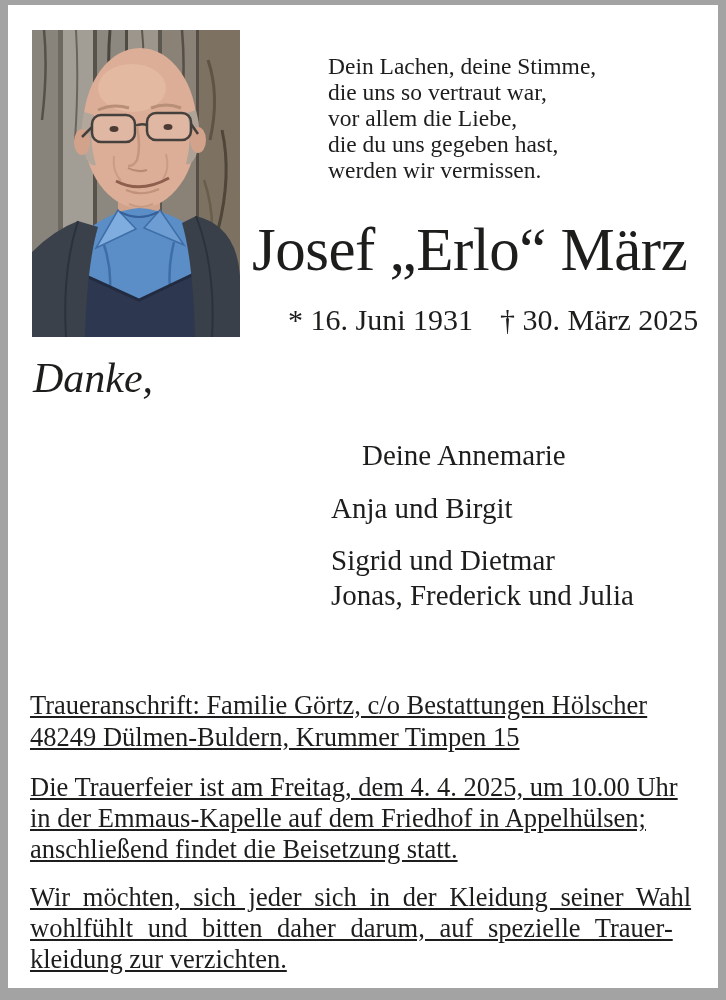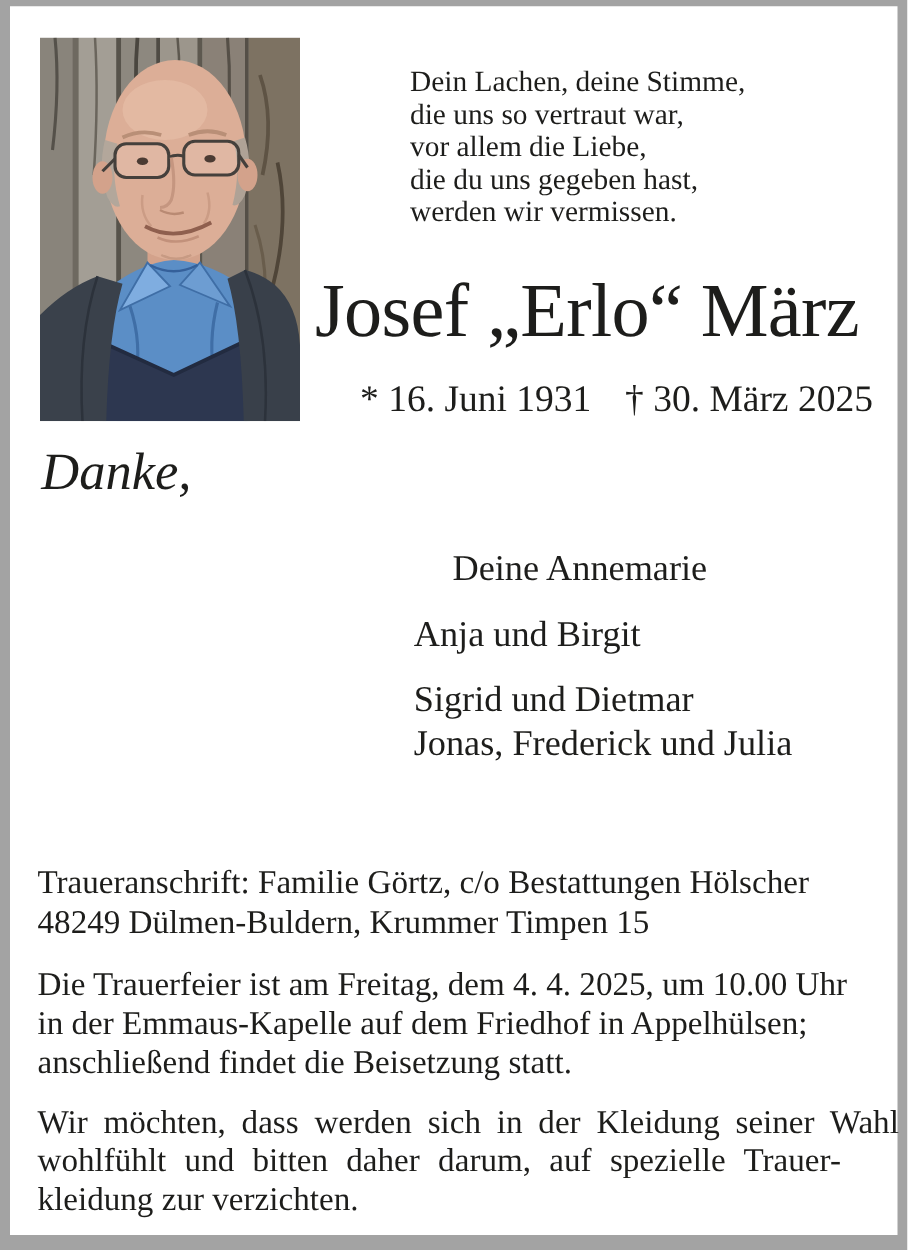--- a/index.html
+++ b/index.html
@@ -97,20 +97,21 @@
 
   .block {
     position: absolute;
     left: 30px;
     width: 676px;
     font-size: 26.5px;
   }
   .block .ln {
     line-height: 31px;
     white-space: nowrap;
+    text-decoration: underline;
   }
   .address { top: 689px; }
   .address .ln { line-height: 32px; }
   .service { top: 772px; }
   .dress   { top: 882px; }
   .dress .ln.wide1 { word-spacing: 6px; }
   .dress .ln.wide2 { word-spacing: 8px; }
 </style>
 </head>
 <body>
@@ -220,17 +221,17 @@
     <div class="ln">48249 Dülmen-Buldern, Krummer Timpen 15</div>
   </div>
 
   <div class="block service">
     <div class="ln">Die Trauerfeier ist am Freitag, dem 4. 4. 2025, um 10.00 Uhr</div>
     <div class="ln">in der Emmaus-Kapelle auf dem Friedhof in Appelhülsen;</div>
     <div class="ln">anschließend findet die Beisetzung statt.</div>
   </div>
 
   <div class="block dress">
-    <div class="ln wide1">Wir möchten, dass werden sich in der Kleidung seiner Wahl</div>
+    <div class="ln wide1">Wir möchten, sich jeder sich in der Kleidung seiner Wahl</div>
     <div class="ln wide2">wohlfühlt und bitten daher darum, auf spezielle Trauer-</div>
     <div class="ln">kleidung zur verzichten.</div>
   </div>
 </div>
 
 </body></html>

